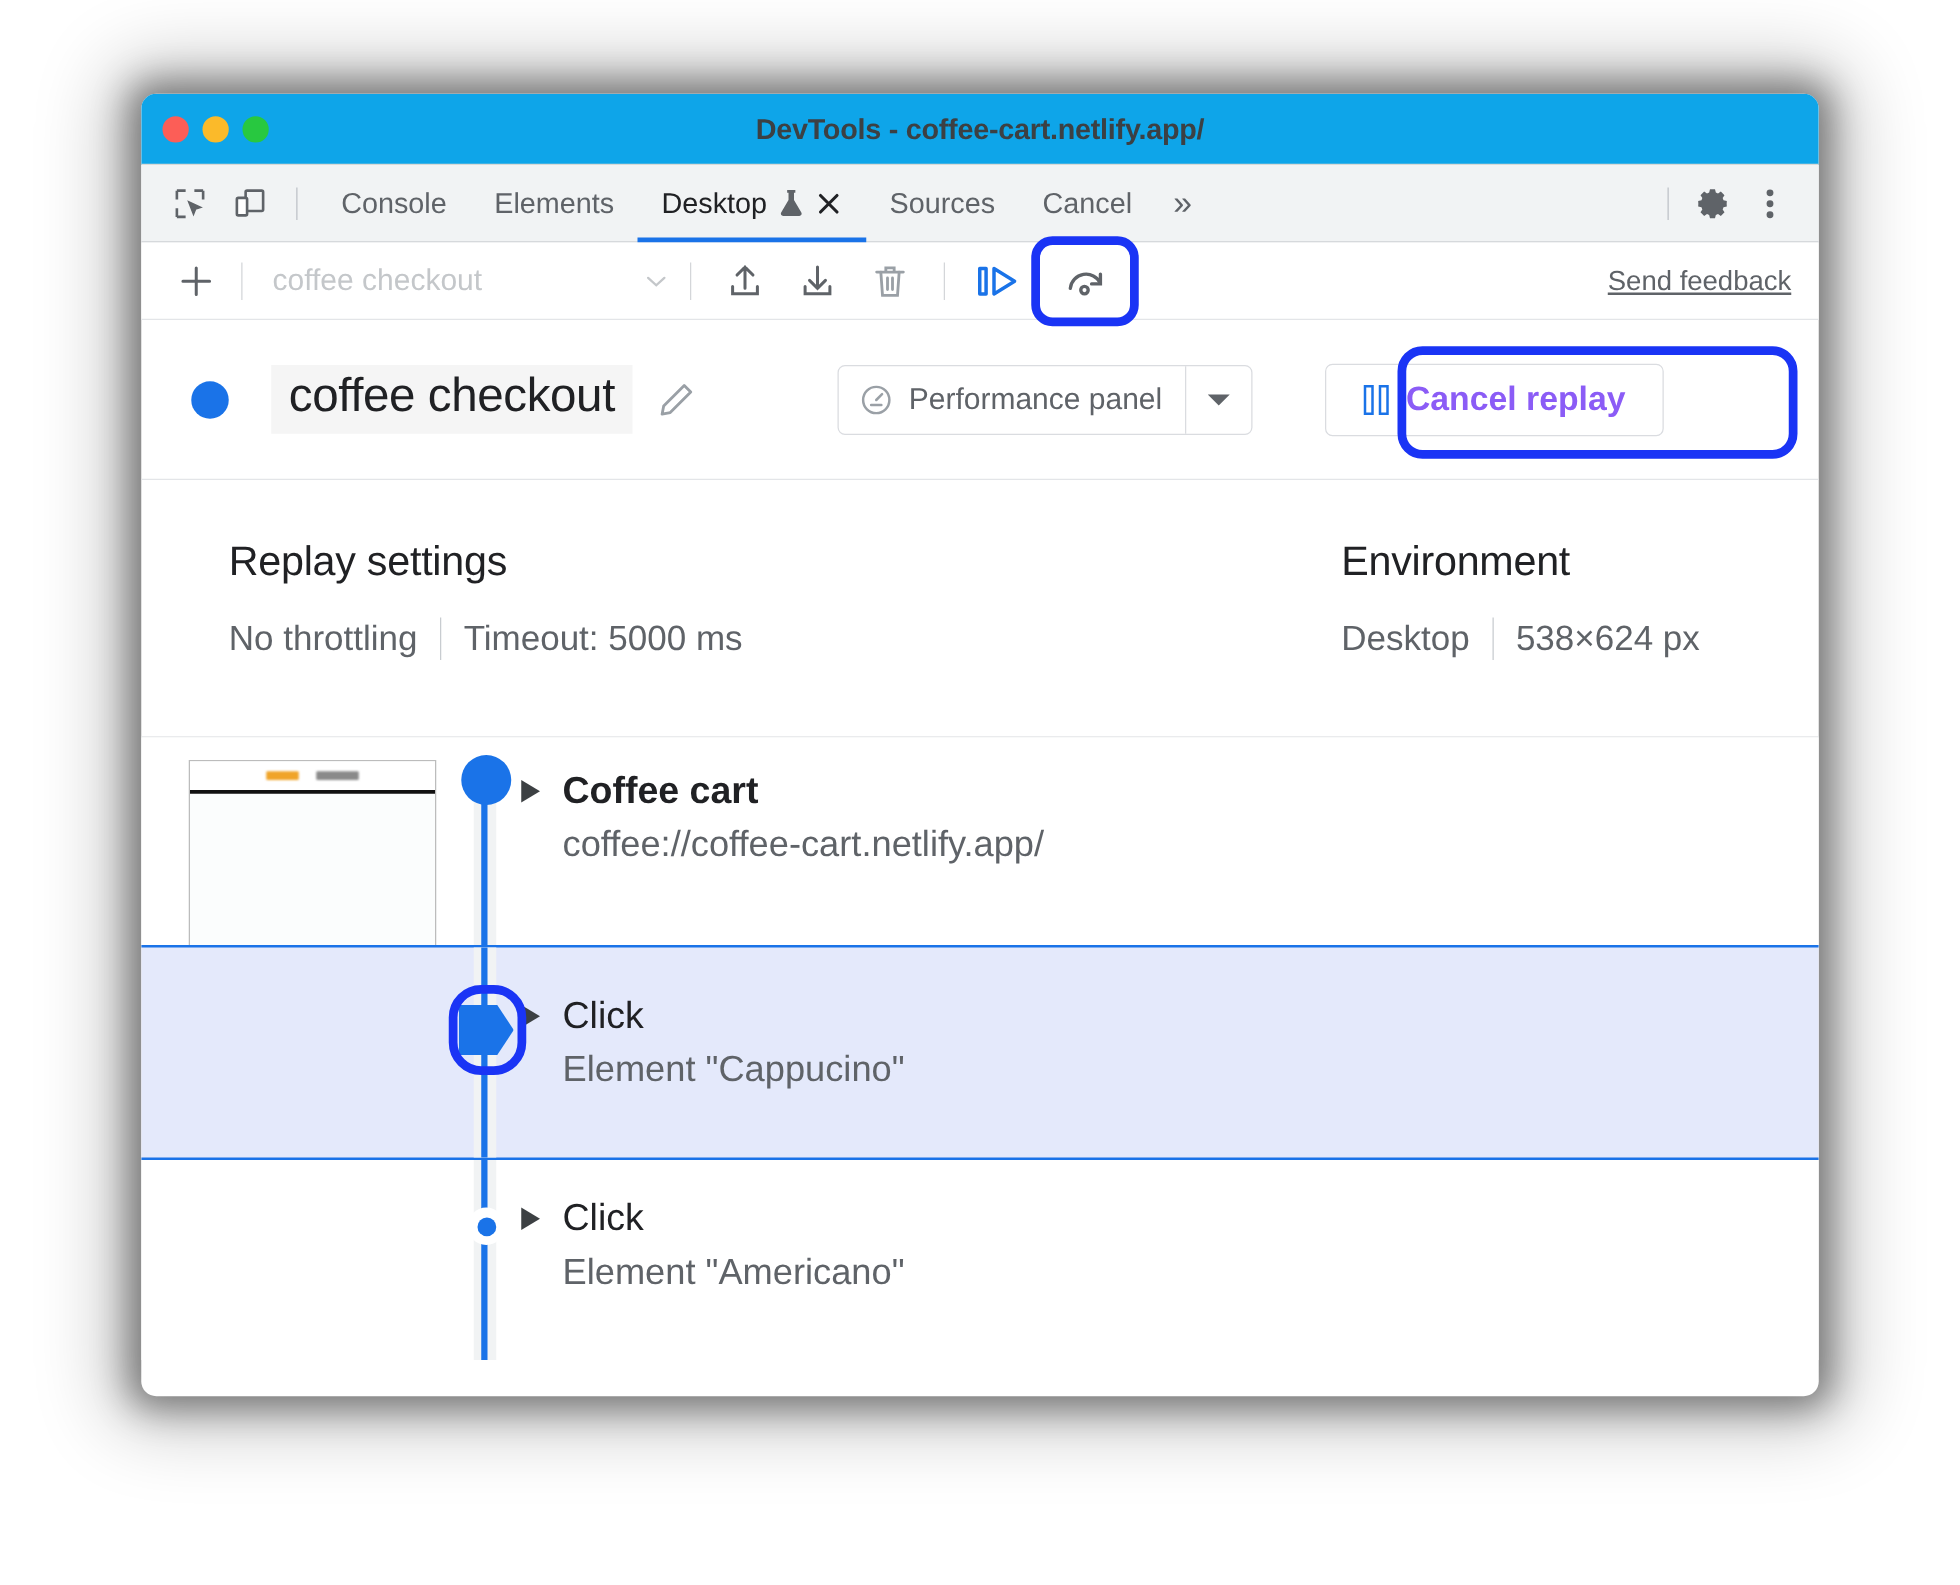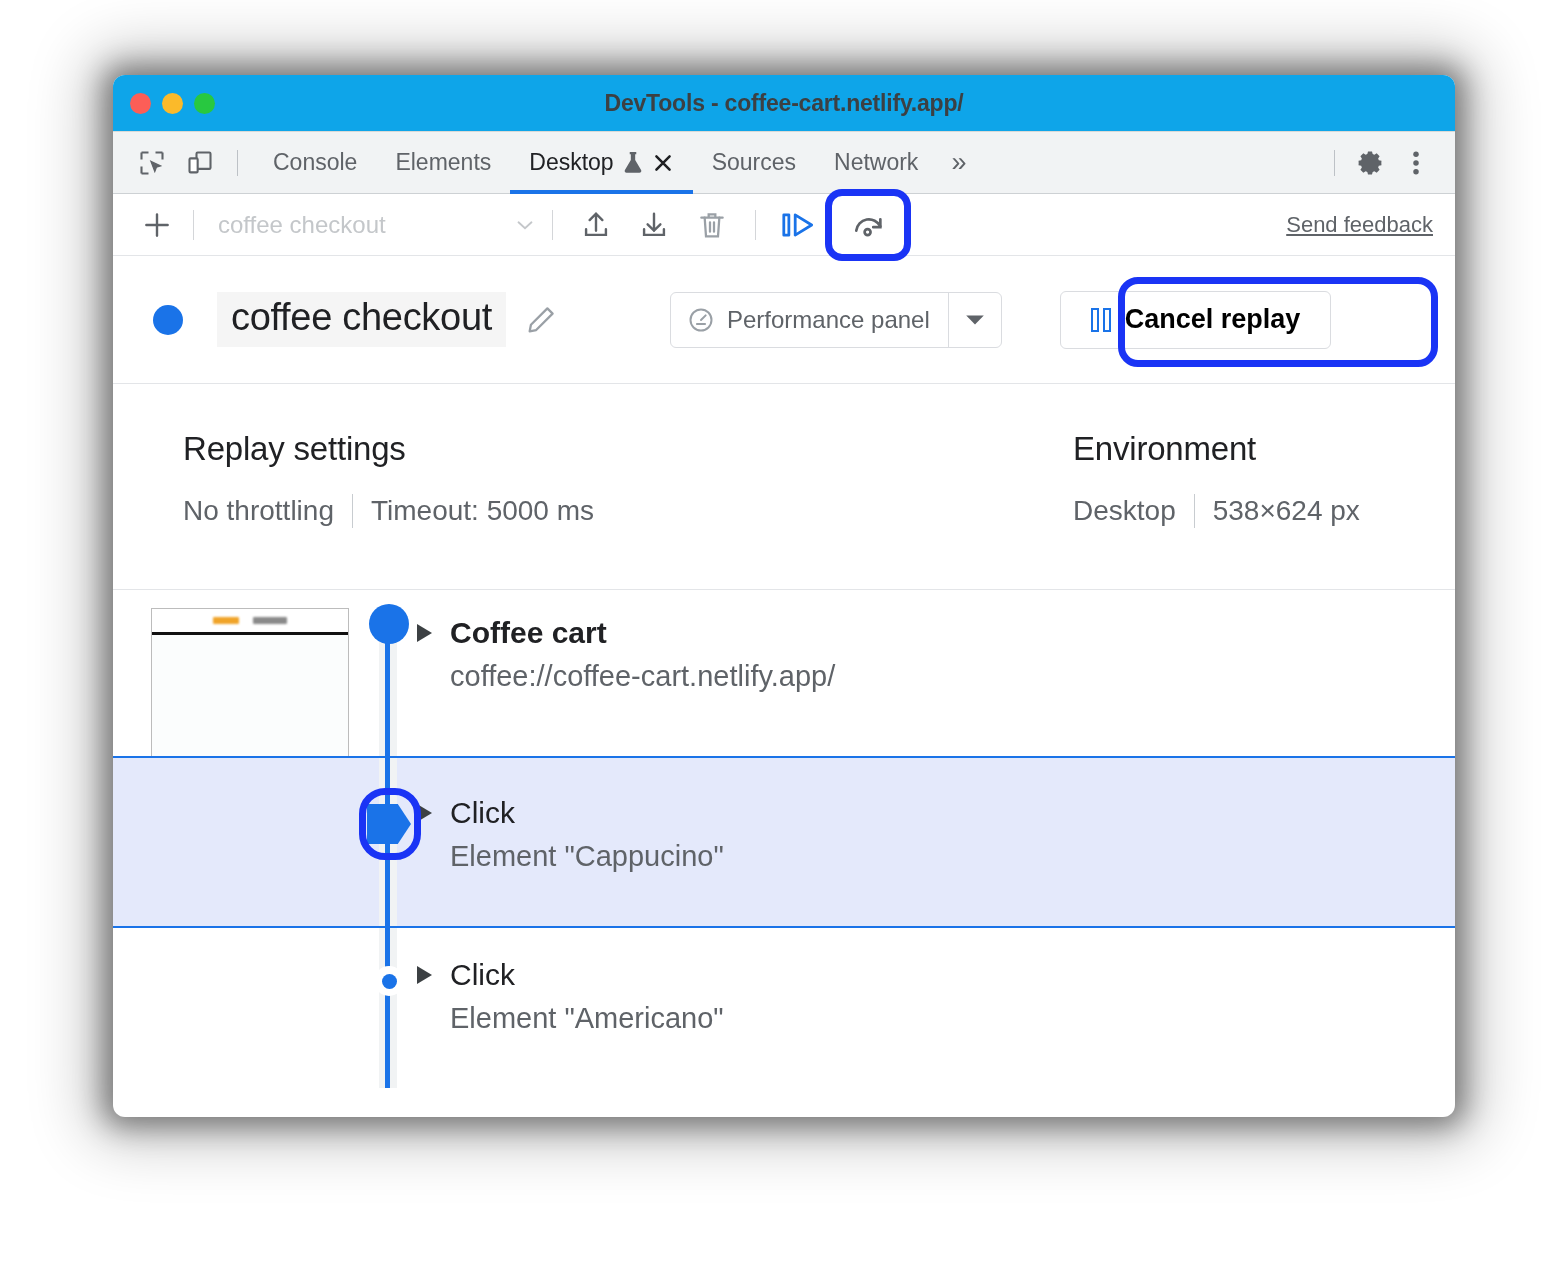--- a/index.html
+++ b/index.html
@@ -154,21 +154,21 @@
   .perf-combo .split { width: 1px; background: #dadce0; }
   .perf-combo .arrow {
     width: 52px; display: flex; align-items: center; justify-content: center;
   }
   .cancel-btn {
     margin-left: 58px;
     display: flex; align-items: center; gap: 14px;
     height: 58px; padding: 0 30px;
     border: 1px solid #dadce0; border-radius: 6px;
     background: #fff;
-    font-size: 27px; font-weight: bold; color: #000000;
+    font-size: 27px; font-weight: bold; color: #8b5cf6;
     white-space: nowrap;
   }
   .pausebars { display: flex; gap: 4px; }
   .pausebars i {
     display:block; width: 8px; height: 24px;
     border: 2px solid #1a73e8; background: transparent;
   }
 
   
   .settings {
@@ -322,21 +322,21 @@
           <span>
             <svg width="22" height="22" viewBox="0 0 20 20" stroke="#202124" stroke-width="2.3" stroke-linecap="round">
               <path d="M4 4l12 12M16 4L4 16"></path>
             </svg>
           </span>
         </div>
         <div class="tab">
           <span>Sources</span>
         </div>
         <div class="tab">
-          <span>Network</span>
+          <span>Cancel</span>
         </div>
         <div class="chev-more" style="display:flex;align-items:center;">»</div>
       </div>
 
       <div class="tabstrip-right">
         <span class="vdiv"></span>
         <span class="ticon">
           <svg width="32" height="32" viewBox="0 0 24 24" fill="#5f6368">
             <path d="M12 8.2a3.8 3.8 0 100 7.6 3.8 3.8 0 000-7.6zm0 5.9a2.1 2.1 0 110-4.2 2.1 2.1 0 010 4.2z"></path>
             <path d="M20.6 13.6l-.1-1.6.1-1.6-2-.5-.5-1.3 1.1-1.7-2.2-2.2-1.7 1.1-1.3-.5-.5-2H10.5l-.5 2-1.3.5-1.7-1.1-2.2 2.2 1.1 1.7-.5 1.3-2 .5.1 1.6-.1 1.6 2 .5.5 1.3-1.1 1.7 2.2 2.2 1.7-1.1 1.3.5.5 2h3l.5-2 1.3-.5 1.7 1.1 2.2-2.2-1.1-1.7.5-1.3 2-.5z"></path>

